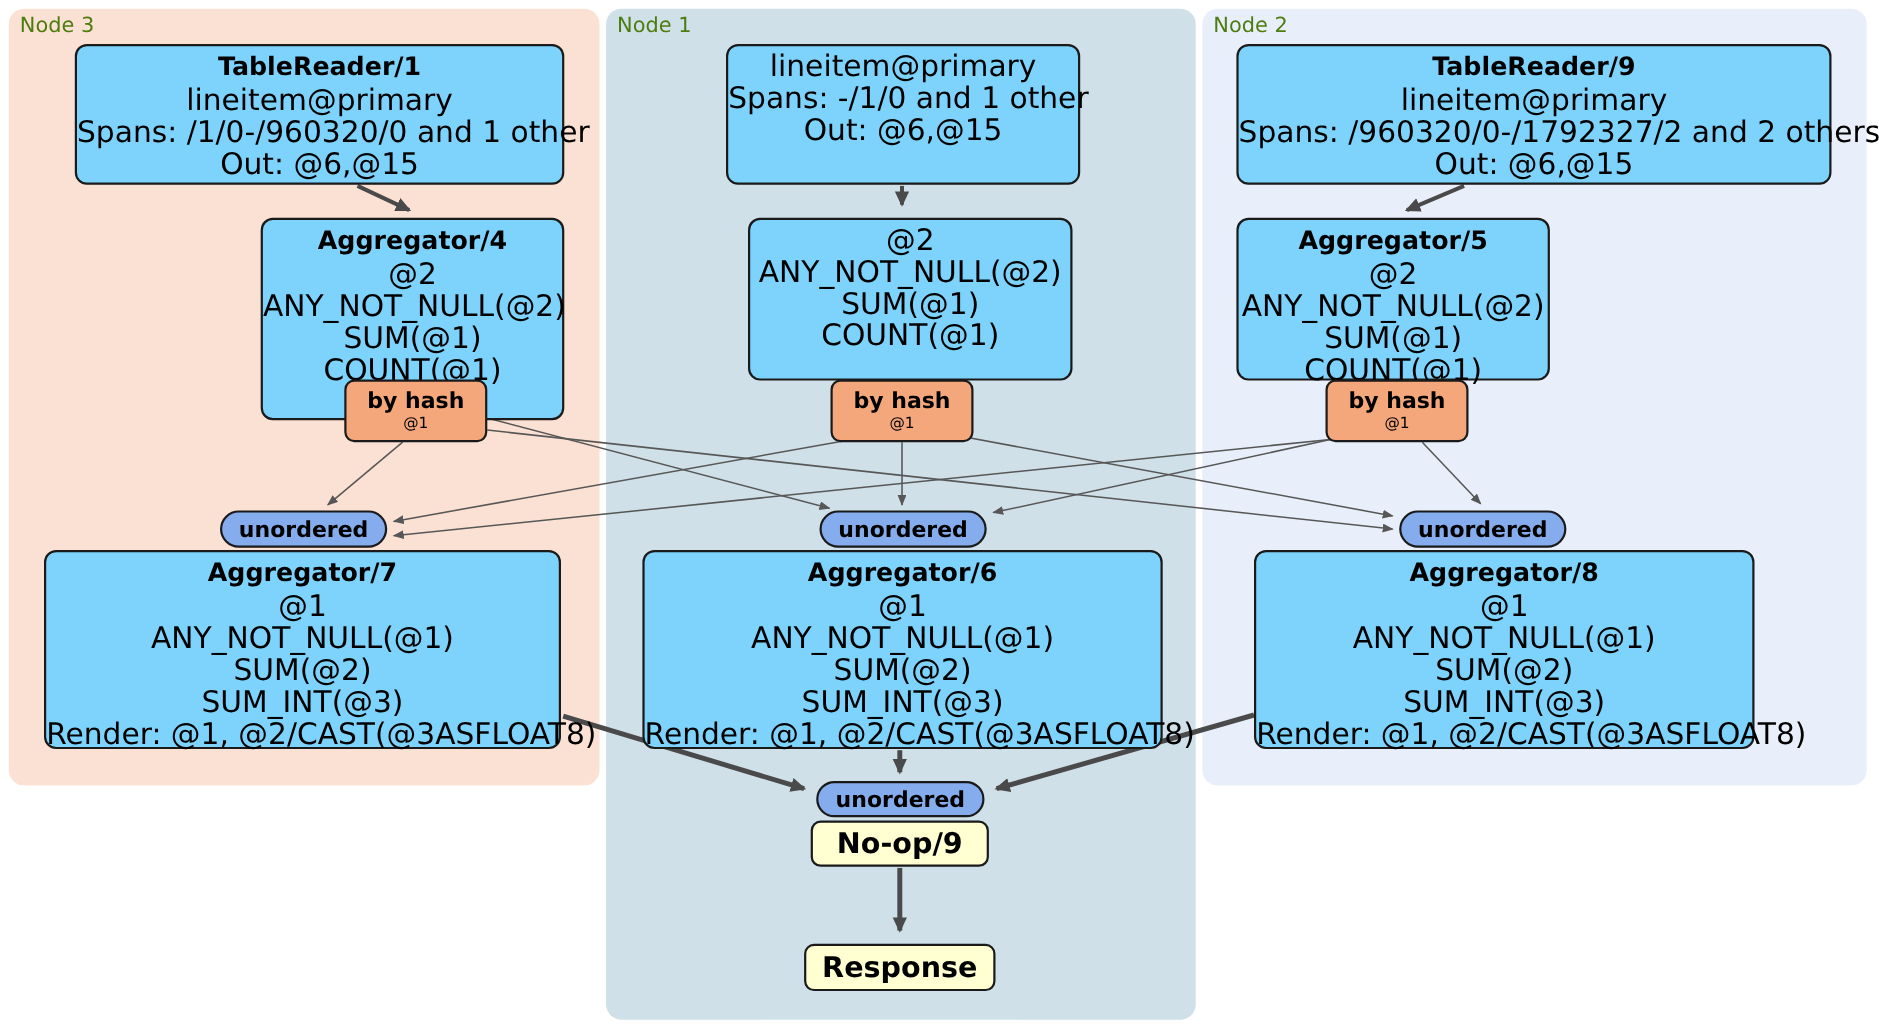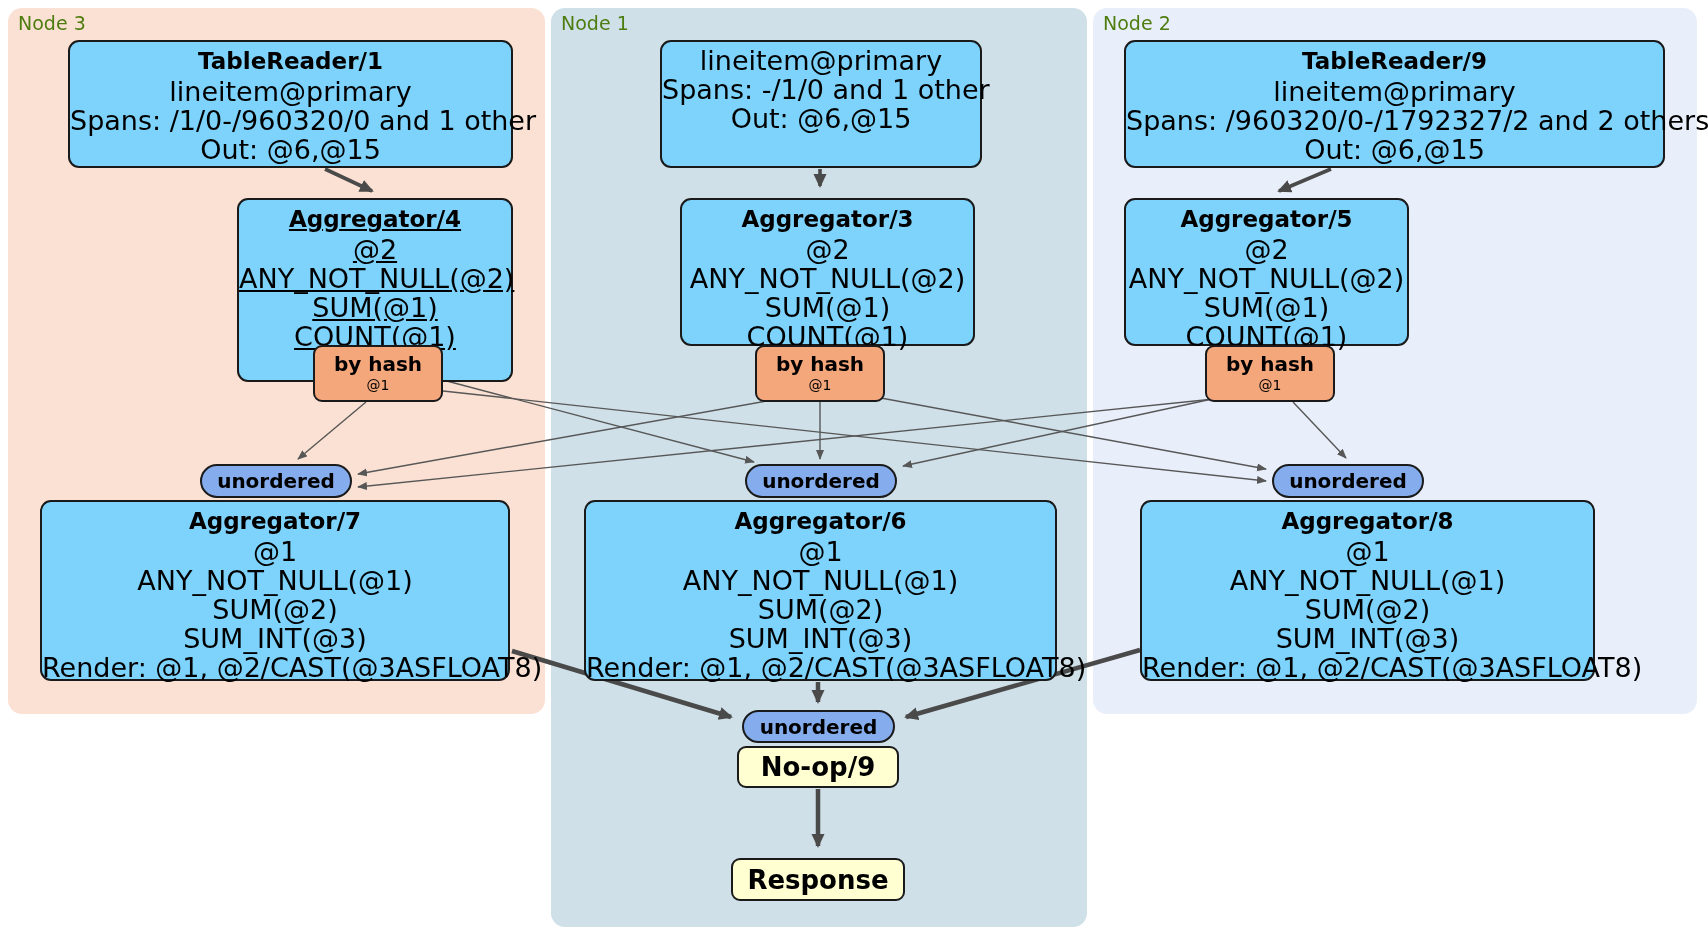--- a/index.html
+++ b/index.html
@@ -74,29 +74,28 @@
     <div class="box-line">Spans: -/1/0 and 1 other</div>
     <div class="box-line">Out: @6,@15</div>
   </div>
   <div class="pbox" style="left:1124px;top:40px;width:541px;height:128px;">
     <div class="box-title">TableReader/9</div>
     <div class="box-line">lineitem@primary</div>
     <div class="box-line">Spans: /960320/0-/1792327/2 and 2 others</div>
     <div class="box-line">Out: @6,@15</div>
   </div>
 
-  <div class="pbox" style="left:237px;top:198px;width:276px;height:184px;text-decoration:underline;">
+  <div class="pbox" style="left:237px;top:198px;width:276px;height:184px;">
     <div class="box-title">Aggregator/4</div>
     <div class="box-line">@2</div>
     <div class="box-line">ANY_NOT_NULL(@2)</div>
     <div class="box-line">SUM(@1)</div>
     <div class="box-line">COUNT(@1)</div>
   </div>
   <div class="pbox" style="left:680px;top:198px;width:295px;height:148px;">
-    <div class="box-title">Aggregator/3</div>
     <div class="box-line">@2</div>
     <div class="box-line">ANY_NOT_NULL(@2)</div>
     <div class="box-line">SUM(@1)</div>
     <div class="box-line">COUNT(@1)</div>
   </div>
   <div class="pbox" style="left:1124px;top:198px;width:285px;height:148px;">
     <div class="box-title">Aggregator/5</div>
     <div class="box-line">@2</div>
     <div class="box-line">ANY_NOT_NULL(@2)</div>
     <div class="box-line">SUM(@1)</div>

